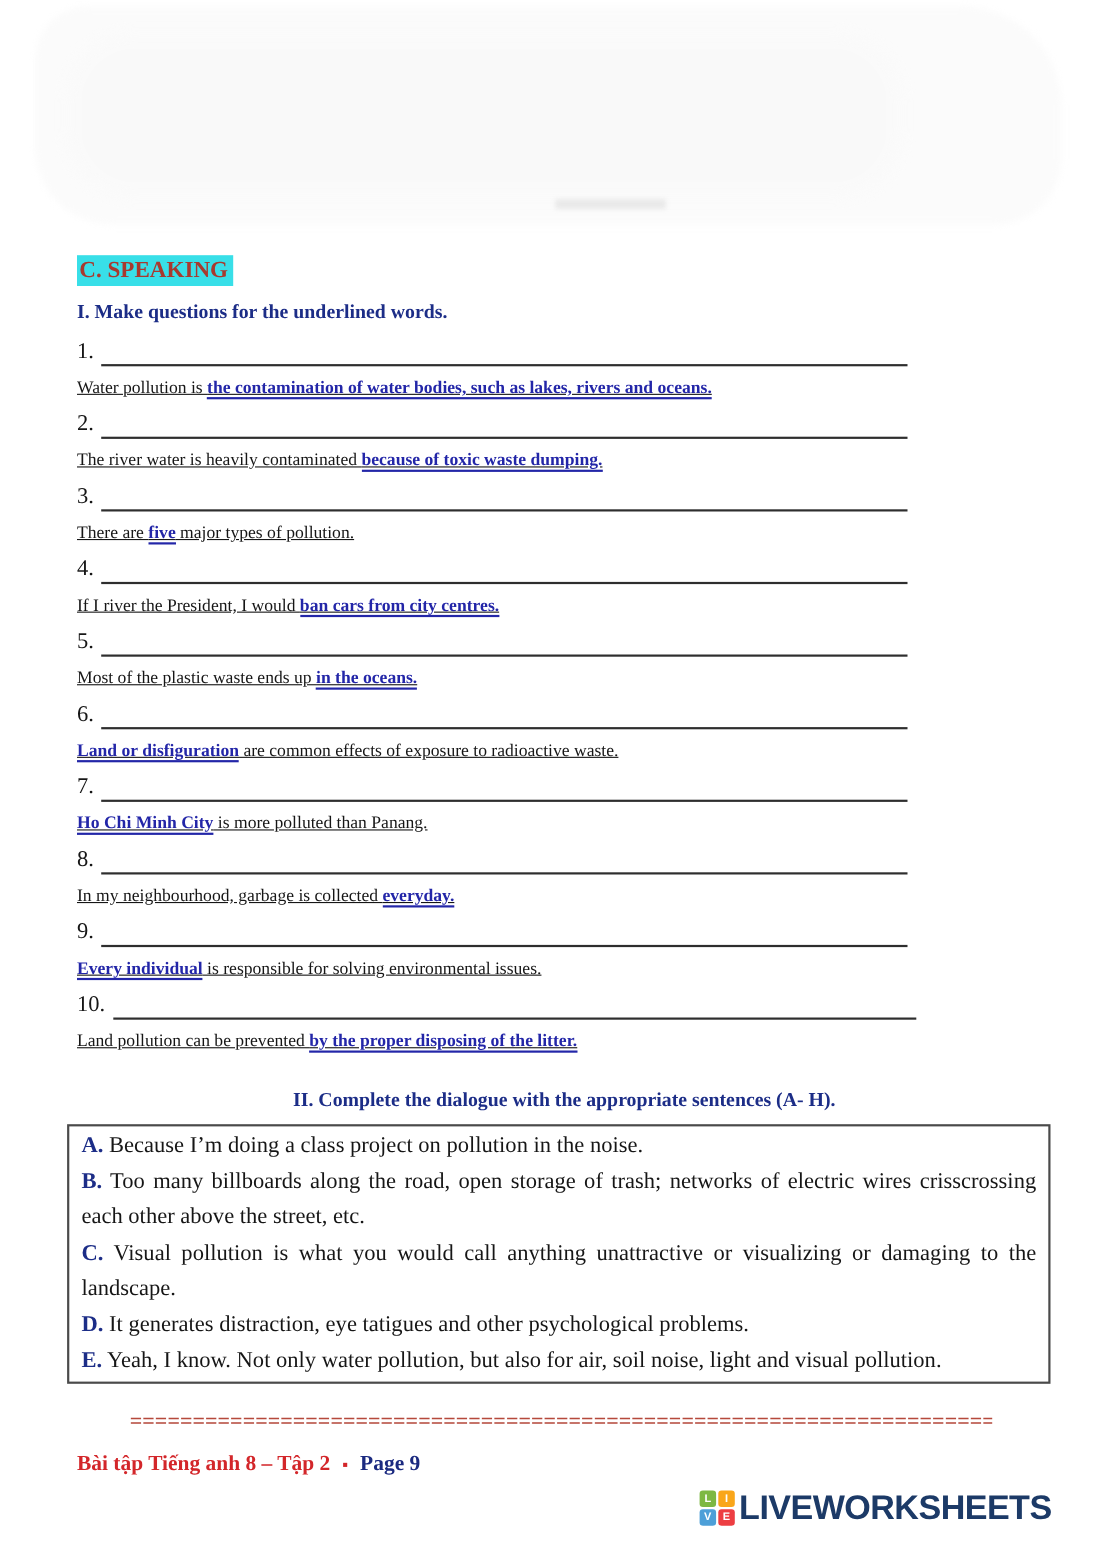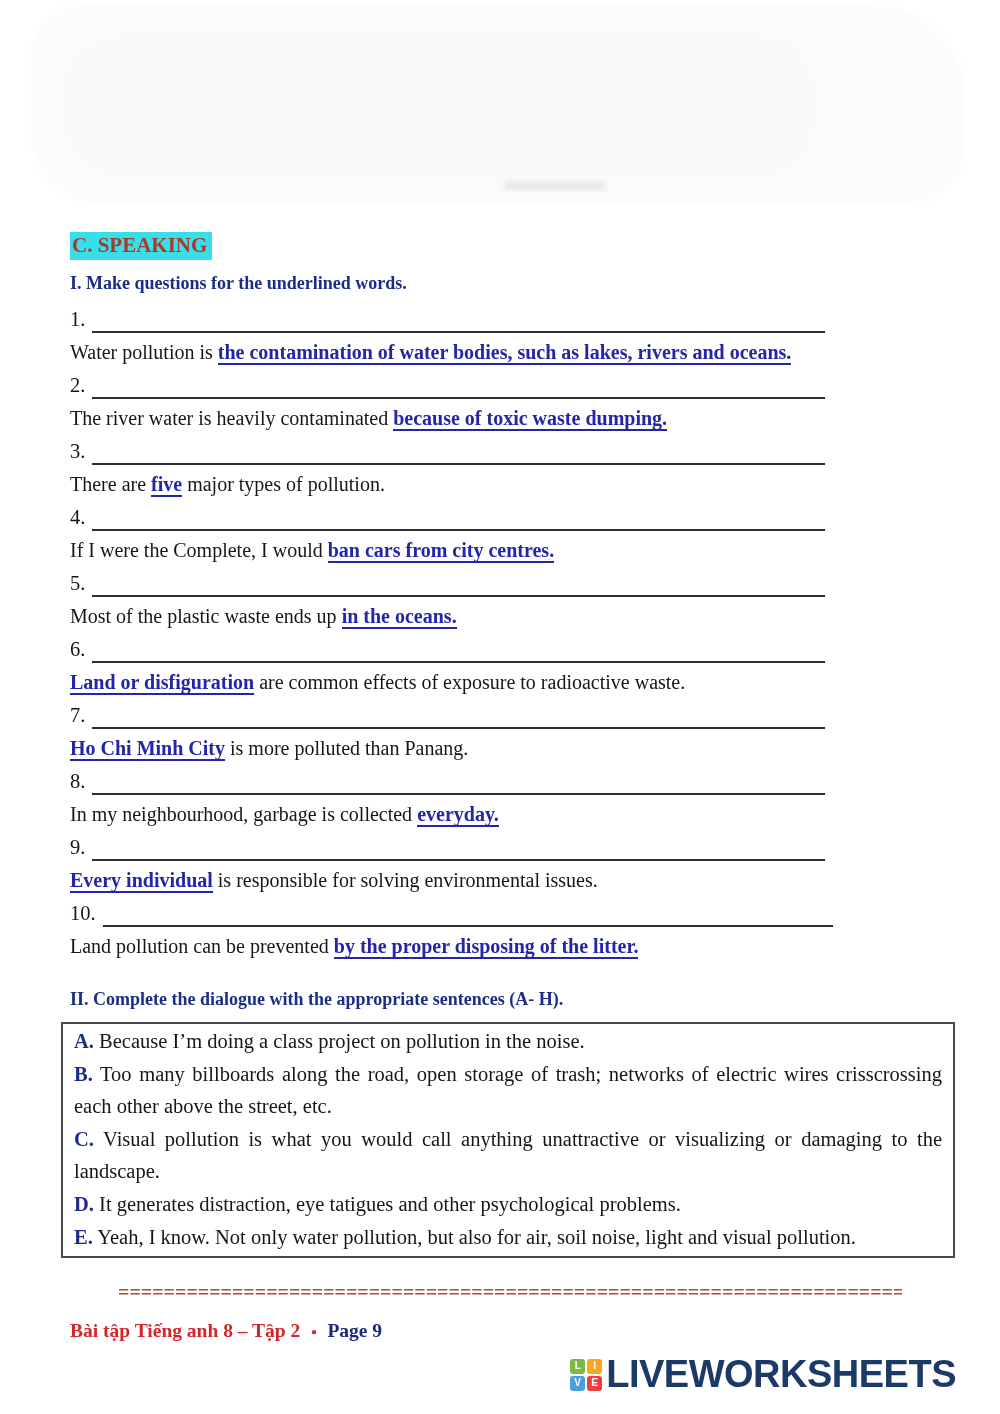--- a/index.html
+++ b/index.html
@@ -23,28 +23,28 @@
 
   .speaking-heading { margin:0 0 9px 0; }
   .hl {
     display:inline-block; background:var(--highlight-cyan); color:var(--heading-red);
     font-weight:bold; font-size:21px; line-height:25px; padding:1px 5px 2px 2px;
   }
   .sec-title {
     color:var(--heading-blue); font-weight:bold; font-size:18px;
     margin:0 0 5px 0; line-height:29px;
   }
-  .sec2 { margin-top:22px; margin-bottom:8px; }
+  .sec2 { margin-top:22px; margin-bottom:8px;text-align:center; }
 
   .q-item { }
   .q-blank-row { display:flex; align-items:flex-end; width:755px; height:33px; }
   .q-item:nth-child(10) .q-blank-row { width:763px; }
   .q-num { font-size:20.5px; line-height:33px; margin-right:7px; }
   .q-blank { flex:1; border-bottom:2px solid var(--blank-line); margin-bottom:3px; height:18px; cursor:text; }
-  .q-sentence { font-size:20px; line-height:33px; white-space:nowrap; }
+  .q-sentence { font-size:16px; line-height:33px; white-space:nowrap;text-decoration:underline; }
   .s-u {
     color:var(--underline-blue); font-weight:bold;
     border-bottom:2px solid var(--underline-blue); padding-bottom:0px;
   }
 
   .dialog-box {
     border:2px solid var(--box-border); width:868px; margin-left:-9px;
     padding:1px 11px 3px 11px; background:#fff;
   }
   .opt { margin:0; font-size:20.5px; line-height:32.6px; }
@@ -68,21 +68,21 @@
     display:grid; grid-template-columns:15px 15px; grid-template-rows:15px 15px;
     gap:2px; margin-right:4px;
   }
   .logo-sq {
     display:flex; align-items:center; justify-content:center; border-radius:3px;
     color:#fff; font-family:"Liberation Sans","DejaVu Sans",sans-serif;
     font-weight:bold; font-size:10px; line-height:10px;
   }
   .logo-text {
     color:var(--logo-navy); font-family:"Liberation Sans","DejaVu Sans",sans-serif;
-    font-weight:bold; font-size:38px; letter-spacing:-0.5px;
+    font-weight:bold; font-size:31px; letter-spacing:-0.5px;
   }
 </style>
 </head>
 <body>
 
 <div class="erased-blob"></div>
 <div class="erased-blob2"></div>
 <div class="erased-smudge"></div>
 
 <div class="content">
@@ -115,21 +115,21 @@
       <span class="q-blank"></span>
     </div>
     <div class="q-sentence"><span class="s-pre">There are </span><span class="s-u">five</span><span class="s-post"> major types of pollution.</span></div>
   </div>
 
   <div class="q-item">
     <div class="q-blank-row">
       <span class="q-num">4.</span>
       <span class="q-blank"></span>
     </div>
-    <div class="q-sentence"><span class="s-pre">If I were the Complete, I would </span><span class="s-u">ban cars from city centres.</span><span class="s-post"></span></div>
+    <div class="q-sentence"><span class="s-pre">If I river the President, I would </span><span class="s-u">ban cars from city centres.</span><span class="s-post"></span></div>
   </div>
 
   <div class="q-item">
     <div class="q-blank-row">
       <span class="q-num">5.</span>
       <span class="q-blank"></span>
     </div>
     <div class="q-sentence"><span class="s-pre">Most of the plastic waste ends up </span><span class="s-u">in the oceans.</span><span class="s-post"></span></div>
   </div>
 

